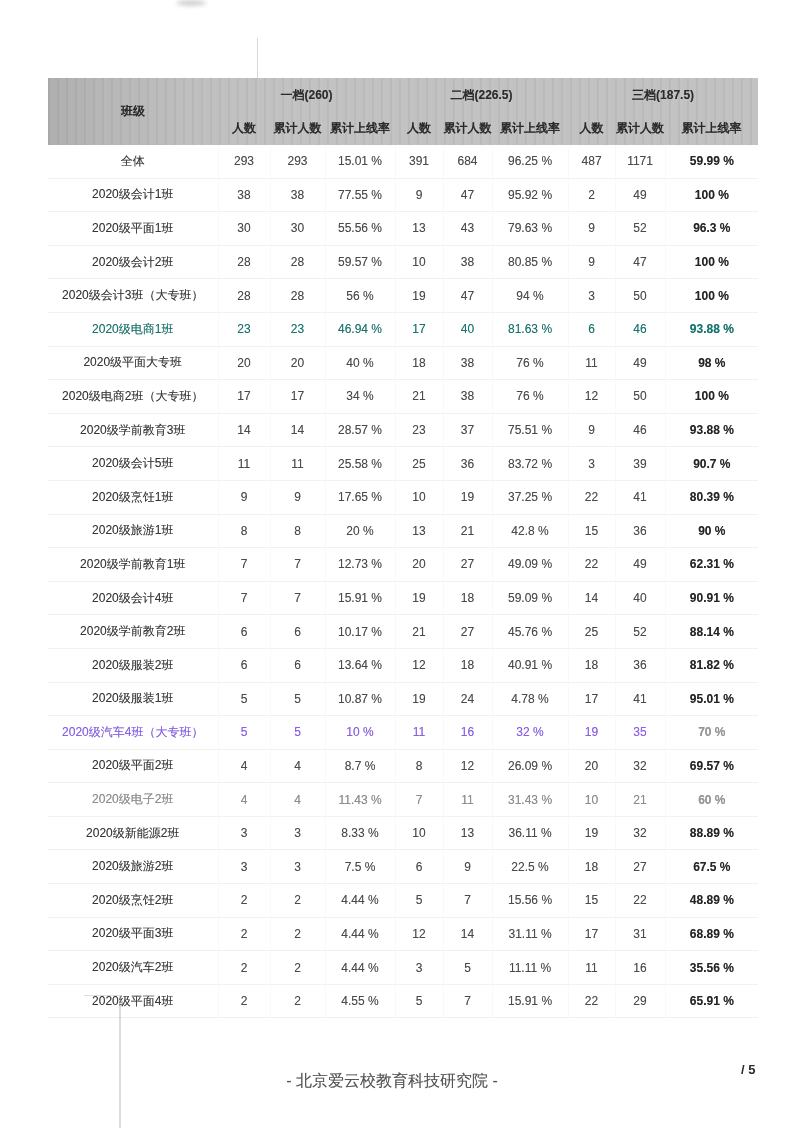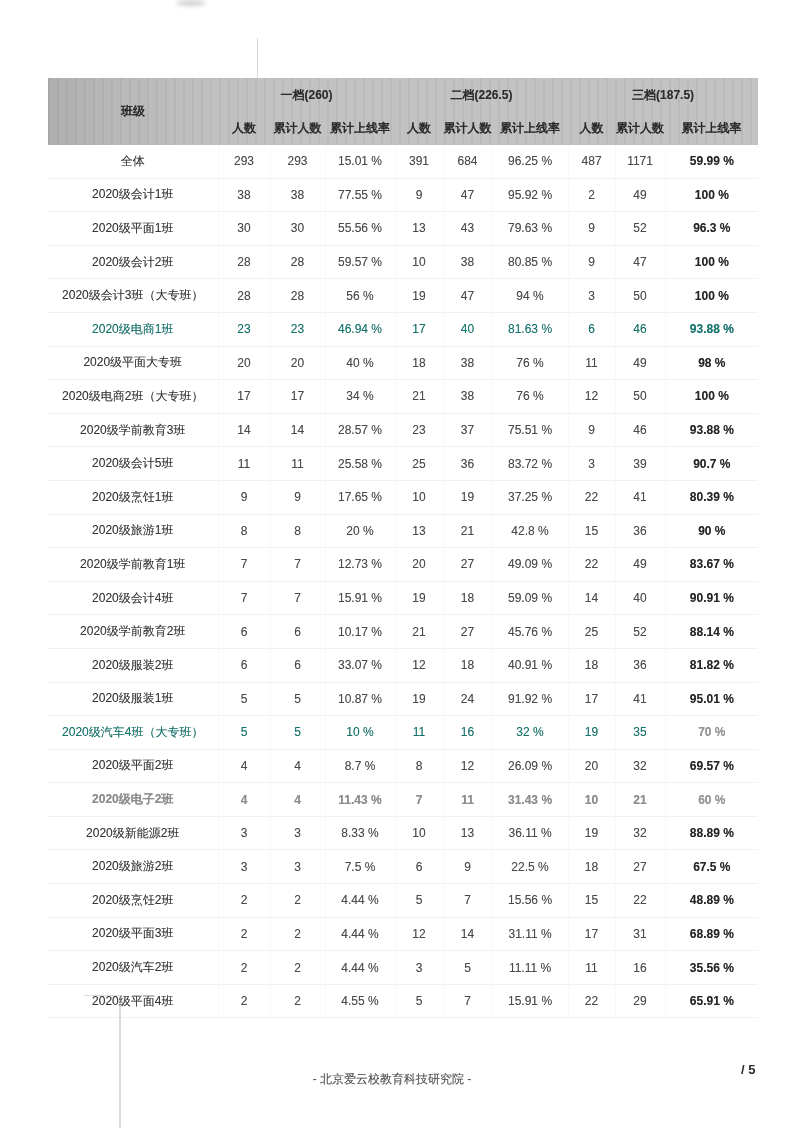--- a/index.html
+++ b/index.html
@@ -24,45 +24,45 @@
   .sub-row th { height:33px; vertical-align:middle; }
   .score-table tbody td {
     height:32.6px; font-size:12px; color:#4a4a4a;
     border-bottom:1px solid rgba(0,0,0,0.055);
     border-left:1px solid rgba(0,0,0,0.025);
   }
   .score-table tbody td:first-child { border-left:none; color:#363636; }
   .score-table tbody td:last-child  { color:#242424; font-weight:bold;text-align:center; }
   
   .score-table tbody tr:nth-child(6) td  { color:#0f766e; }
-  .score-table tbody tr:nth-child(18) td { color:#0f766e; }
+  .score-table tbody tr:nth-child(18) td { color:#8b5cf6; }
   .score-table tbody tr:nth-child(18) td:last-child,
   .score-table tbody tr:nth-child(20) td:last-child { color:#979797; }
-  .score-table tbody tr:nth-child(20) td { color:#8d8d8d;font-weight:bold; }
+  .score-table tbody tr:nth-child(20) td { color:#8d8d8d; }
   
   .header-streaks {
     position:absolute; left:48px; top:78px; width:710px; height:67px;
     pointer-events:none;
     background:
       linear-gradient(90deg, rgba(0,0,0,0.10) 0px, rgba(0,0,0,0.06) 55px,
                       rgba(0,0,0,0.015) 150px, rgba(0,0,0,0) 230px),
       repeating-linear-gradient(90deg, rgba(0,0,0,0.045) 0 2px,
                       rgba(255,255,255,0.02) 2px 5px, rgba(0,0,0,0) 5px 9px);
   }
   .smudge-top {
     position:absolute; left:176px; top:0; width:30px; height:6px;
     background:rgba(150,150,150,0.45); filter:blur(2px); border-radius:50%;
   }
   .artifact-line-v1 { position:absolute; left:257px; top:38px;  width:1px; height:40px;  background:rgba(175,175,175,0.5); }
   .artifact-line-v2 { position:absolute; left:119px; top:996px; width:2px; height:132px; background:rgba(140,140,140,0.3); }
   .artifact-line-h  { position:absolute; left:84px;  top:995px; width:37px; height:1px;  background:rgba(140,140,140,0.3); }
   
   .footer-text {
     position:absolute; top:1071px; left:0; width:784px; text-align:center;
-    font-size:12px; color:#545454; text-shadow:0 0 0.5px rgba(80,80,80,0.4);
+    font-size:16px; color:#545454; text-shadow:0 0 0.5px rgba(80,80,80,0.4);
   }
   .page-number {
     position:absolute; left:741px; top:1062px;
     font-size:13px; font-weight:bold; color:#2b2b2b;
   }
 </style>
 </head>
 <body>
 
 <div class="page">
@@ -250,21 +250,21 @@
         <tr>
           <td>2020级学前教育1班</td>
           <td>7</td>
           <td>7</td>
           <td>12.73 %</td>
           <td>20</td>
           <td>27</td>
           <td>49.09 %</td>
           <td>22</td>
           <td>49</td>
-          <td>83.67 %</td>
+          <td>62.31 %</td>
         </tr>
         <tr>
           <td>2020级会计4班</td>
           <td>7</td>
           <td>7</td>
           <td>15.91 %</td>
           <td>19</td>
           <td>18</td>
           <td>59.09 %</td>
           <td>14</td>
@@ -280,36 +280,36 @@
           <td>27</td>
           <td>45.76 %</td>
           <td>25</td>
           <td>52</td>
           <td>88.14 %</td>
         </tr>
         <tr>
           <td>2020级服装2班</td>
           <td>6</td>
           <td>6</td>
-          <td>33.07 %</td>
+          <td>13.64 %</td>
           <td>12</td>
           <td>18</td>
           <td>40.91 %</td>
           <td>18</td>
           <td>36</td>
           <td>81.82 %</td>
         </tr>
         <tr>
           <td>2020级服装1班</td>
           <td>5</td>
           <td>5</td>
           <td>10.87 %</td>
           <td>19</td>
           <td>24</td>
-          <td>91.92 %</td>
+          <td>4.78 %</td>
           <td>17</td>
           <td>41</td>
           <td>95.01 %</td>
         </tr>
         <tr>
           <td>2020级汽车4班（大专班）</td>
           <td>5</td>
           <td>5</td>
           <td>10 %</td>
           <td>11</td>

